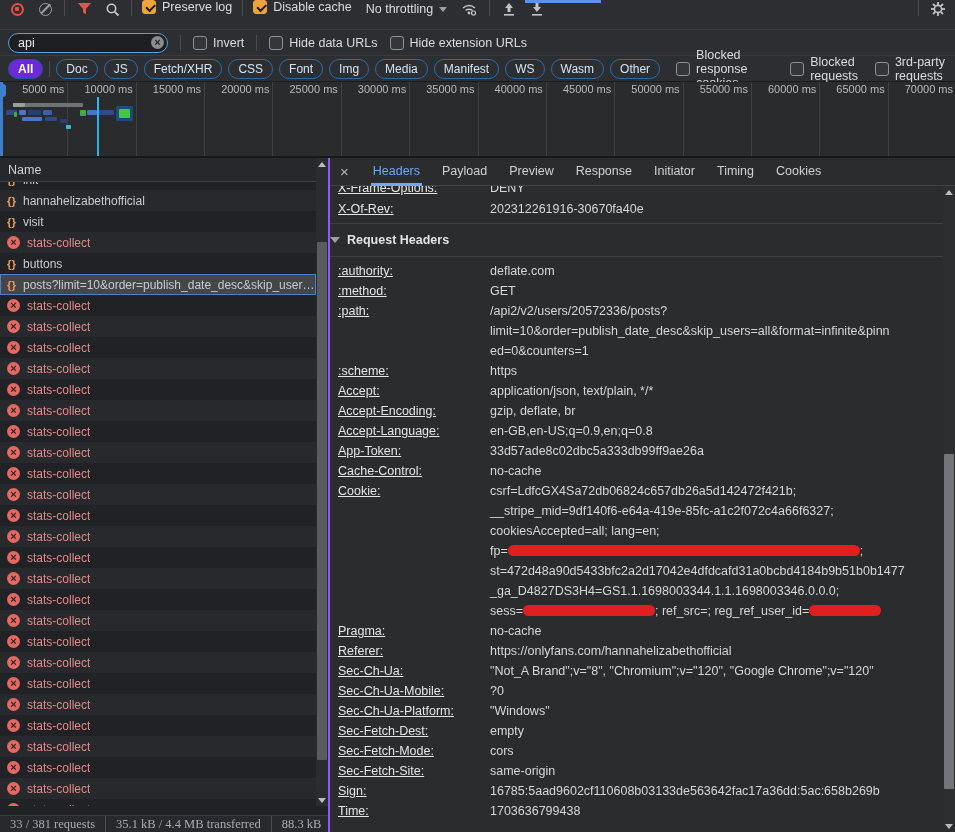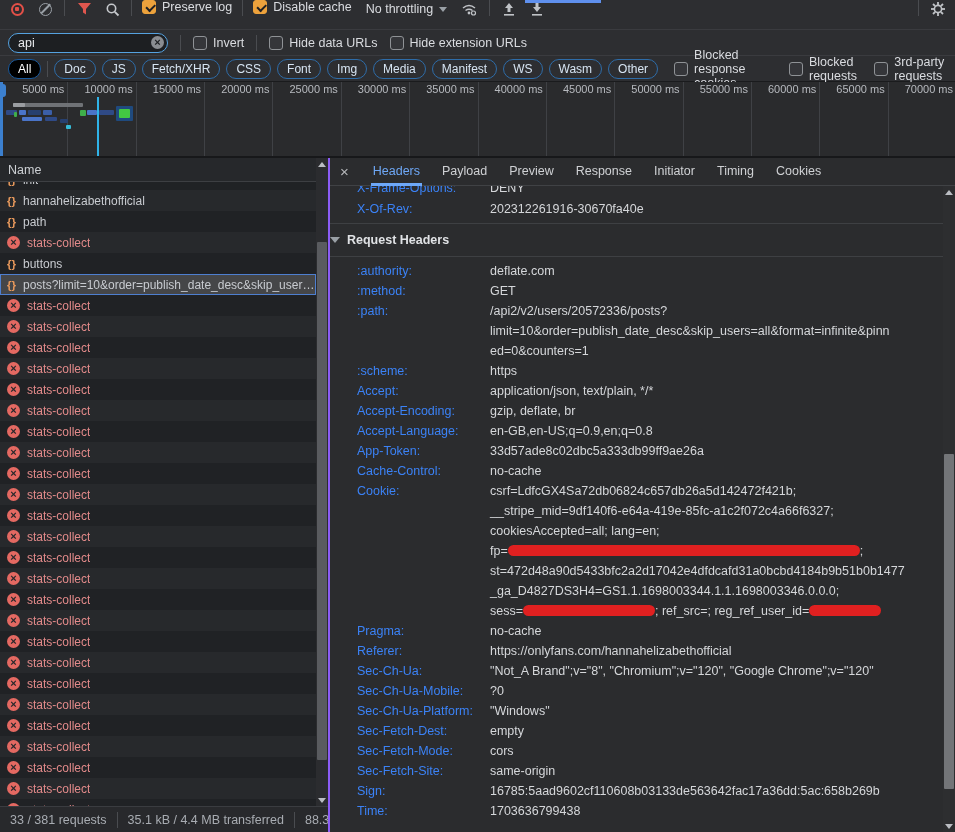--- a/index.html
+++ b/index.html
@@ -40,21 +40,21 @@
     color:#e8eaed; font-size:12.5px; padding:0 8px 0 9px; outline:none; font-family:"Liberation Sans", sans-serif;
   }
   .clear-x { position:absolute; right:4px; top:3.5px; width:13px; height:13px; background:#8a8d92; border-radius:50%;
     color:#1d1f22; font-size:11px; line-height:13px; text-align:center; font-weight:bold; }
 
   
   .pillbar { height:26px; background:#2d2e31; display:flex; align-items:center; gap:6px; padding:0 8px; border-bottom:1px solid #1a1b1d; }
   .pill {
     border:1px solid #2e6ca8; color:#d6e4f2; border-radius:10px; padding:2px 9px; font-size:12px; line-height:14px; white-space:nowrap;
   }
-  .pill.active { background:#000000; border-color:#1a5a9e; color:#fff; font-weight:normal; }
+  .pill.active { background:#6d28d9; border-color:#1a5a9e; color:#fff; font-weight:bold; }
   .pill-checks { display:flex; align-items:center; gap:16px; margin-left:10px; }
 
   
   .overview { height:76px; background:#2a2b2d; position:relative; overflow:hidden; border-bottom:2px solid #17181a; display:flex; }
   .ov-col { width:68.36px; flex:0 0 68.36px; border-right:1px solid #3f4145; padding:1px 3px 0 0; text-align:right; }
   .ov-label { font-size:11px; color:#b7babf; white-space:nowrap; }
   .mark { position:absolute; }
   .playhead { position:absolute; left:97px; top:15px; width:2px; height:61px; background:#2fb3e8; }
   .ov-leftbar { position:absolute; left:0; top:0; width:3px; height:76px; background:#3c80cf; }
   .ov-nub { position:absolute; left:0; top:2px; width:6px; height:13px; background:#3c80cf; border-radius:0 3px 3px 0; }
@@ -81,35 +81,35 @@
   .sbar { position:absolute; width:12px; background:#2b2c2f; }
   .sbar .arr { position:absolute; left:0; width:12px; height:12px; display:flex; align-items:center; justify-content:center; }
   .tri-up { width:0; height:0; border-left:4px solid transparent; border-right:4px solid transparent; border-bottom:5px solid #babdc2; }
   .tri-dn { width:0; height:0; border-left:4px solid transparent; border-right:4px solid transparent; border-top:5px solid #babdc2; }
   .sbar .thumb { position:absolute; left:1px; width:10px; background:#595b5f; border-radius:1px; }
   .left-sb { top:0; bottom:26px; right:0; }
   .right-sb { top:28px; bottom:0; right:0; background:#2d2e30; }
   .right-sb .thumb { background:#737578; }
 
   
-  .statusbar { position:absolute; left:0; right:0; bottom:0; height:26px; background:#28292c; border-top:1px solid #3a3c40;
-    display:flex; align-items:center; gap:10px; padding:0 10px; color:#a8acb2; font-size:12.5px; white-space:nowrap; }
+  .statusbar { position:absolute; left:0; right:0; bottom:0; height:17px; background:#28292c; border-top:1px solid #3a3c40;
+    display:flex; align-items:center; gap:10px; padding:0 10px; color:#a8acb2; font-size:12.5px; white-space:nowrap;font-family:Liberation Serif, serif; }
 
   
   .dtabs { height:28px; display:flex; align-items:center; gap:22px; padding:0 10px; background:#2b2c2e; border-bottom:1px solid #404245; }
   .close-x { color:#b6b8bb; font-size:15px; line-height:15px; margin-right:2px; }
   .dtab { font-size:12.5px; color:#cfd1d4; height:28px; line-height:27px; position:relative; white-space:nowrap; }
   .dtab.active { color:#6ea8f7; }
   .dtab.active::after { content:""; position:absolute; left:-2px; right:-2px; bottom:0; height:2.5px; background:#6ea8f7; }
 
   .detail { position:absolute; top:28px; left:0; right:12px; bottom:0; overflow:hidden; font-size:12.5px; }
   .clip-row { height:13px; overflow:hidden; }
   .clip-row .hrow { margin-top:-8px; }
   .hrow { display:flex; line-height:20px; }
-  .h-name { width:160px; flex:0 0 160px; padding-left:27px; color:#3b82f6; white-space:nowrap; }
+  .h-name { width:160px; flex:0 0 160px; padding-left:8px; color:#e5e5e5; white-space:nowrap;text-decoration:underline; }
   .h-val { flex:1; color:#d5d7da; white-space:nowrap; }
   .h-line { line-height:20px; white-space:nowrap; }
   .divider { height:1px; background:#3e4043; margin:4px 0; }
   .sect-head { height:24px; display:flex; align-items:center; gap:7px; padding-left:0; color:#e0e2e5; font-size:12.5px; font-weight:bold; }
   .tri-disc { width:0; height:0; border-left:5px solid transparent; border-right:5px solid transparent; border-top:6px solid #9aa0a6; }
   .redact { display:inline-block; height:11px; background:#e02020; border-radius:6px; vertical-align:-1px; }
 </style>
 </head>
 <body>
 
@@ -312,21 +312,21 @@
         <div class="req-row even" style="margin-top: -13px;">
           <span class="ico-json">{}</span>
           <span class="req-name">init</span>
         </div>
         <div class="req-row odd">
           <span class="ico-json">{}</span>
           <span class="req-name">hannahelizabethofficial</span>
         </div>
         <div class="req-row even">
           <span class="ico-json">{}</span>
-          <span class="req-name">path</span>
+          <span class="req-name">visit</span>
         </div>
         <div class="req-row odd error">
           <span class="ico-err"></span>
           <span class="req-name">stats-collect</span>
         </div>
         <div class="req-row even">
           <span class="ico-json">{}</span>
           <span class="req-name">buttons</span>
         </div>
         <div class="req-row odd selected">

